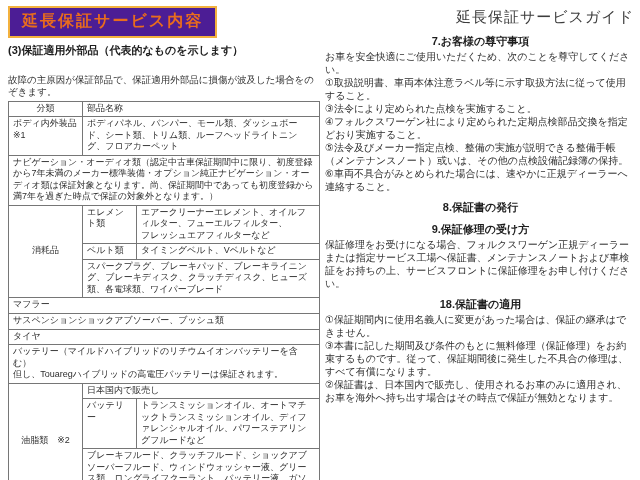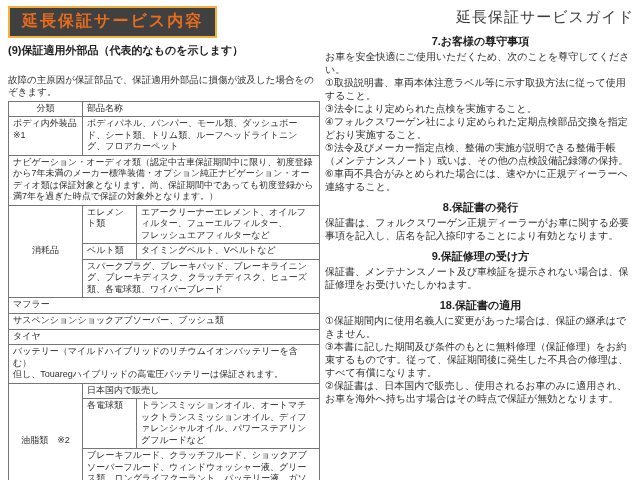--- a/index.html
+++ b/index.html
@@ -4,21 +4,21 @@
 <style>
   html,body{margin:0;padding:0;}
   .page{
     position:relative;width:640px;height:480px;overflow:hidden;
     background:#ffffff;color:#2e2e2e;
     font-family:"Liberation Sans","DejaVu Sans",sans-serif;
   }
   
   .left-col{position:absolute;left:8px;top:6px;width:312px;}
   .title-box{
-    display:inline-block;border:2px solid #f3b13e;background:#404040;
+    display:inline-block;border:2px solid #f3b13e;background:#4c1d95;
     color:#e96c1d;font-weight:bold;font-size:16px;letter-spacing:2px;
     padding:3px 12px 4px;
   }
   .sec-head{font-weight:bold;font-size:11px;margin-top:5px;color:#1d1d1d;}
   .intro{font-size:9.5px;line-height:1.25;margin-top:16px;}
   table.parts{border-collapse:collapse;width:100%;margin-top:3px;
     font-size:9px;line-height:1.28;color:#2e2e2e;}
   table.parts td{border:1px solid #767676;padding:1px 4px 2px;vertical-align:top;}
   .ctr{text-align:center;}
   .mid{vertical-align:middle !important;}
@@ -35,21 +35,21 @@
 </style>
 </head>
 <body>
 
 <div class="page">
 
   <div class="left-col">
     <div class="title-box">
       <span>延長保証サービス内容</span>
     </div>
-    <div class="sec-head">(9)保証適用外部品（代表的なものを示します）</div>
+    <div class="sec-head">(3)保証適用外部品（代表的なものを示します）</div>
     <div class="intro">故障の主原因が保証部品で、保証適用外部品に損傷が波及した場合をのぞきます。</div>
 
     <table class="parts">
       <colgroup>
         <col style="width:74px">
           <col style="width:54px">
           <col>
       </colgroup>
       <tbody>
         <tr>
@@ -88,21 +88,21 @@
         </tr>
         <tr>
           <td colspan="3" class="pre">バッテリー（マイルドハイブリッドのリチウムイオンバッテリーを含む）
 但し、Touaregハイブリッドの高電圧バッテリーは保証されます。</td>
         </tr>
         <tr>
           <td class="ctr mid" rowspan="3">油脂類　※2</td>
           <td colspan="2">日本国内で販売し</td>
         </tr>
         <tr>
-          <td>各電球類</td>
+          <td>バッテリー</td>
           <td>トランスミッションオイル、オートマチックトランスミッションオイル、ディファレンシャルオイル、パワーステアリングフルードなど</td>
         </tr>
         <tr>
           <td colspan="2">ブレーキフルード、クラッチフルード、ショックアブソーバーフルード、ウィンドウォッシャー液、グリース類、ロングライフクーラント、バッテリー液、ガソリン、クーラーガス類</td>
         </tr>
 
       </tbody>
     </table>
 
     
@@ -116,26 +116,25 @@
       <p class="r-par">お車を安全快適にご使用いただくため、次のことを尊守してください。</p>
       <p class="r-par">①取扱説明書、車両本体注意ラベル等に示す取扱方法に従って使用すること。</p>
       <p class="r-par">③法令により定められた点検を実施すること。</p>
       <p class="r-par">④フォルクスワーゲン社により定められた定期点検部品交換を指定どおり実施すること。</p>
       <p class="r-par">⑤法令及びメーカー指定点検、整備の実施が説明できる整備手帳（メンテナンスノート）或いは、その他の点検設備記録簿の保持。</p>
       <p class="r-par">⑥車両不具合がみとめられた場合には、速やかに正規ディーラーへ連絡すること。</p>
     </div>
 
     <div>
       <div class="r-sec-head">8.保証書の発行</div>
-      <p class="r-par">保証書は、フォルクスワーゲン正規ディーラーがお車に関する必要事項を記入し、店名を記入捺印することにより有効となります。</p>
     </div>
 
     <div>
       <div class="r-sec-head">9.保証修理の受け方</div>
-      <p class="r-par">保証書、メンテナンスノート及び車検証を提示されない場合は、保証修理をお受けいたしかねます。</p>
+      <p class="r-par">保証修理をお受けになる場合、フォルクスワーゲン正規ディーラーまたは指定サービス工場へ保証書、メンテナンスノートおよび車検証をお持ちの上、サービスフロントに保証修理をお申し付けください。</p>
     </div>
 
     <div>
       <div class="r-sec-head">18.保証書の適用</div>
       <p class="r-par">①保証期間内に使用名義人に変更があった場合は、保証の継承はできません。</p>
       <p class="r-par">③本書に記した期間及び条件のもとに無料修理（保証修理）をお約束するものです。従って、保証期間後に発生した不具合の修理は、すべて有償になります。</p>
       <p class="r-par">②保証書は、日本国内で販売し、使用されるお車のみに適用され、お車を海外へ持ち出す場合はその時点で保証が無効となります。</p>
     </div>
   </div>
 

